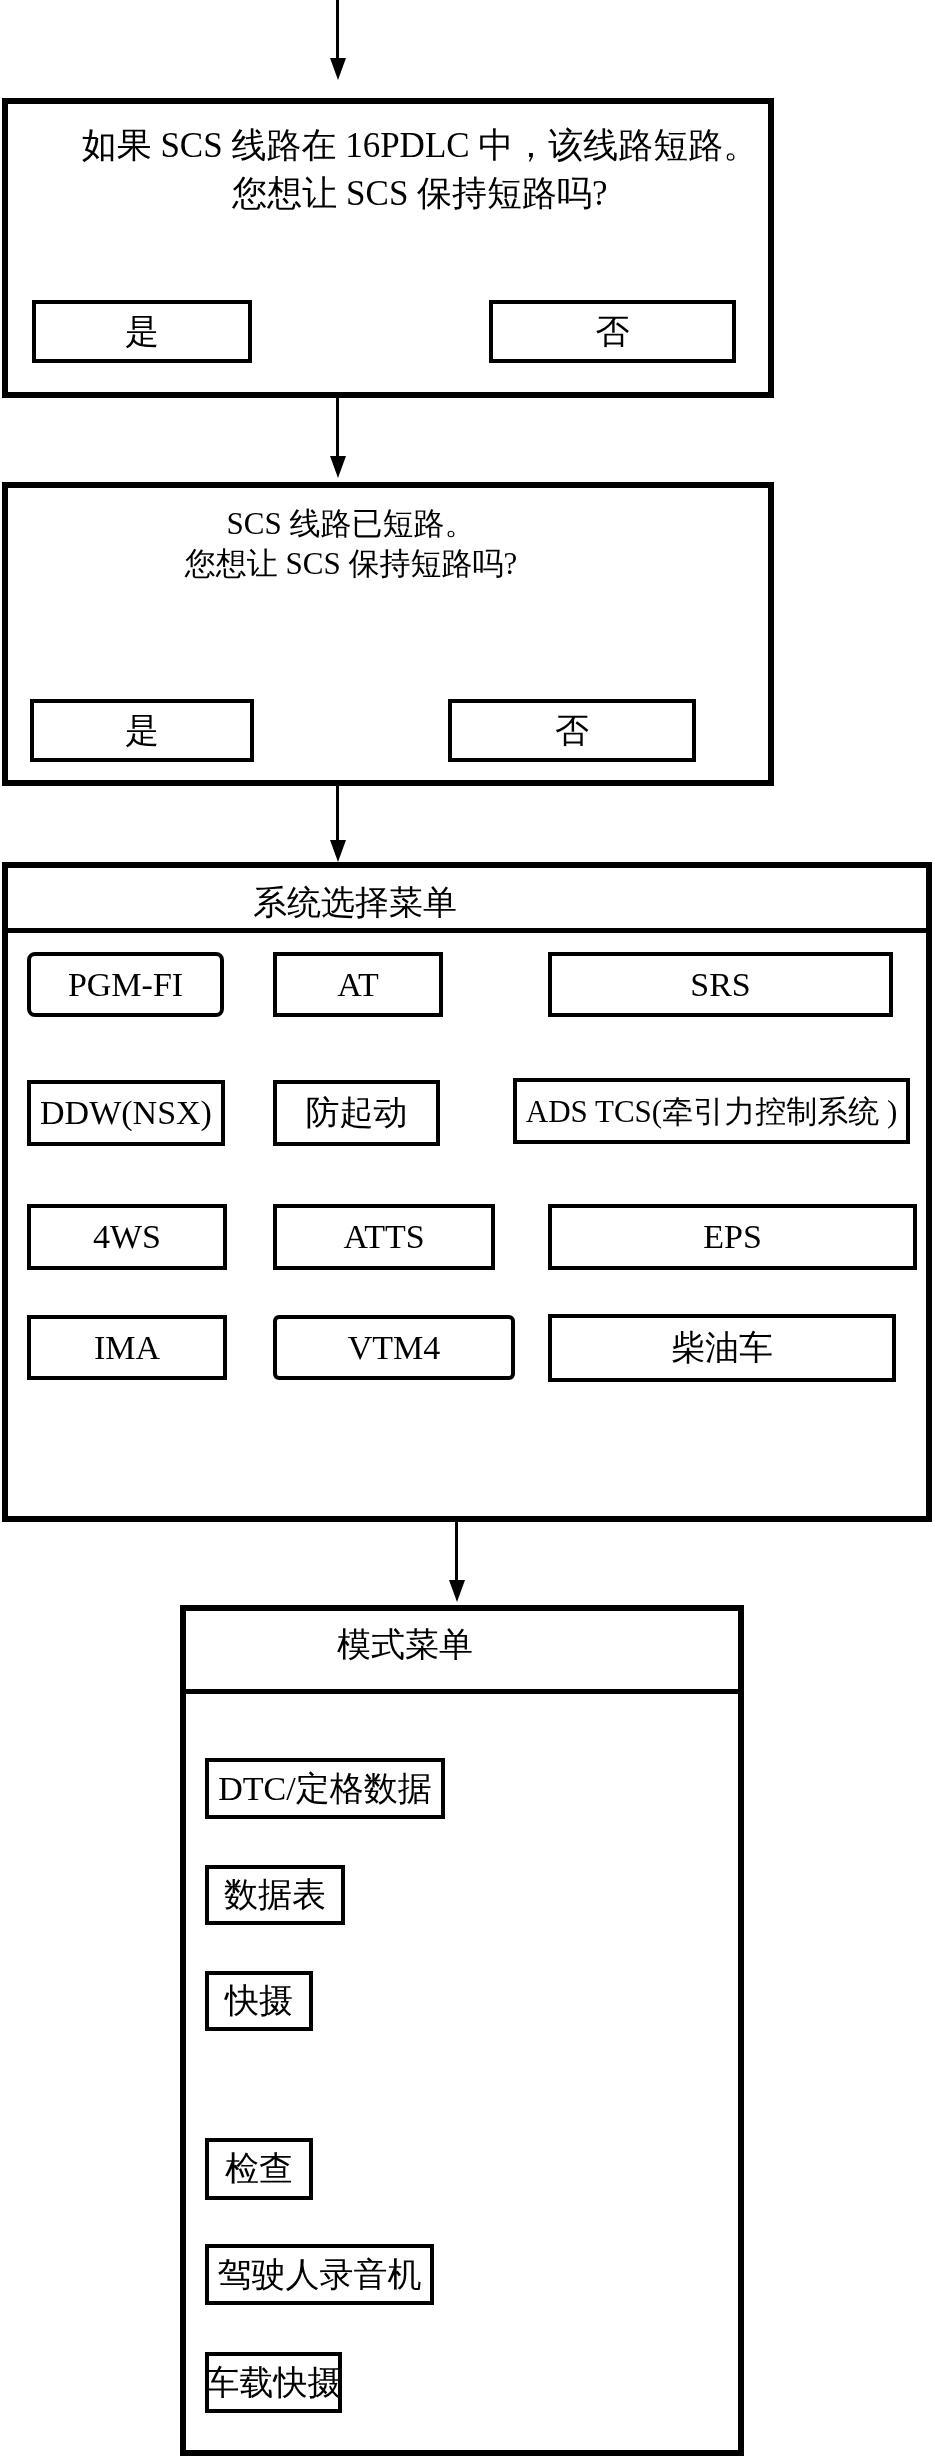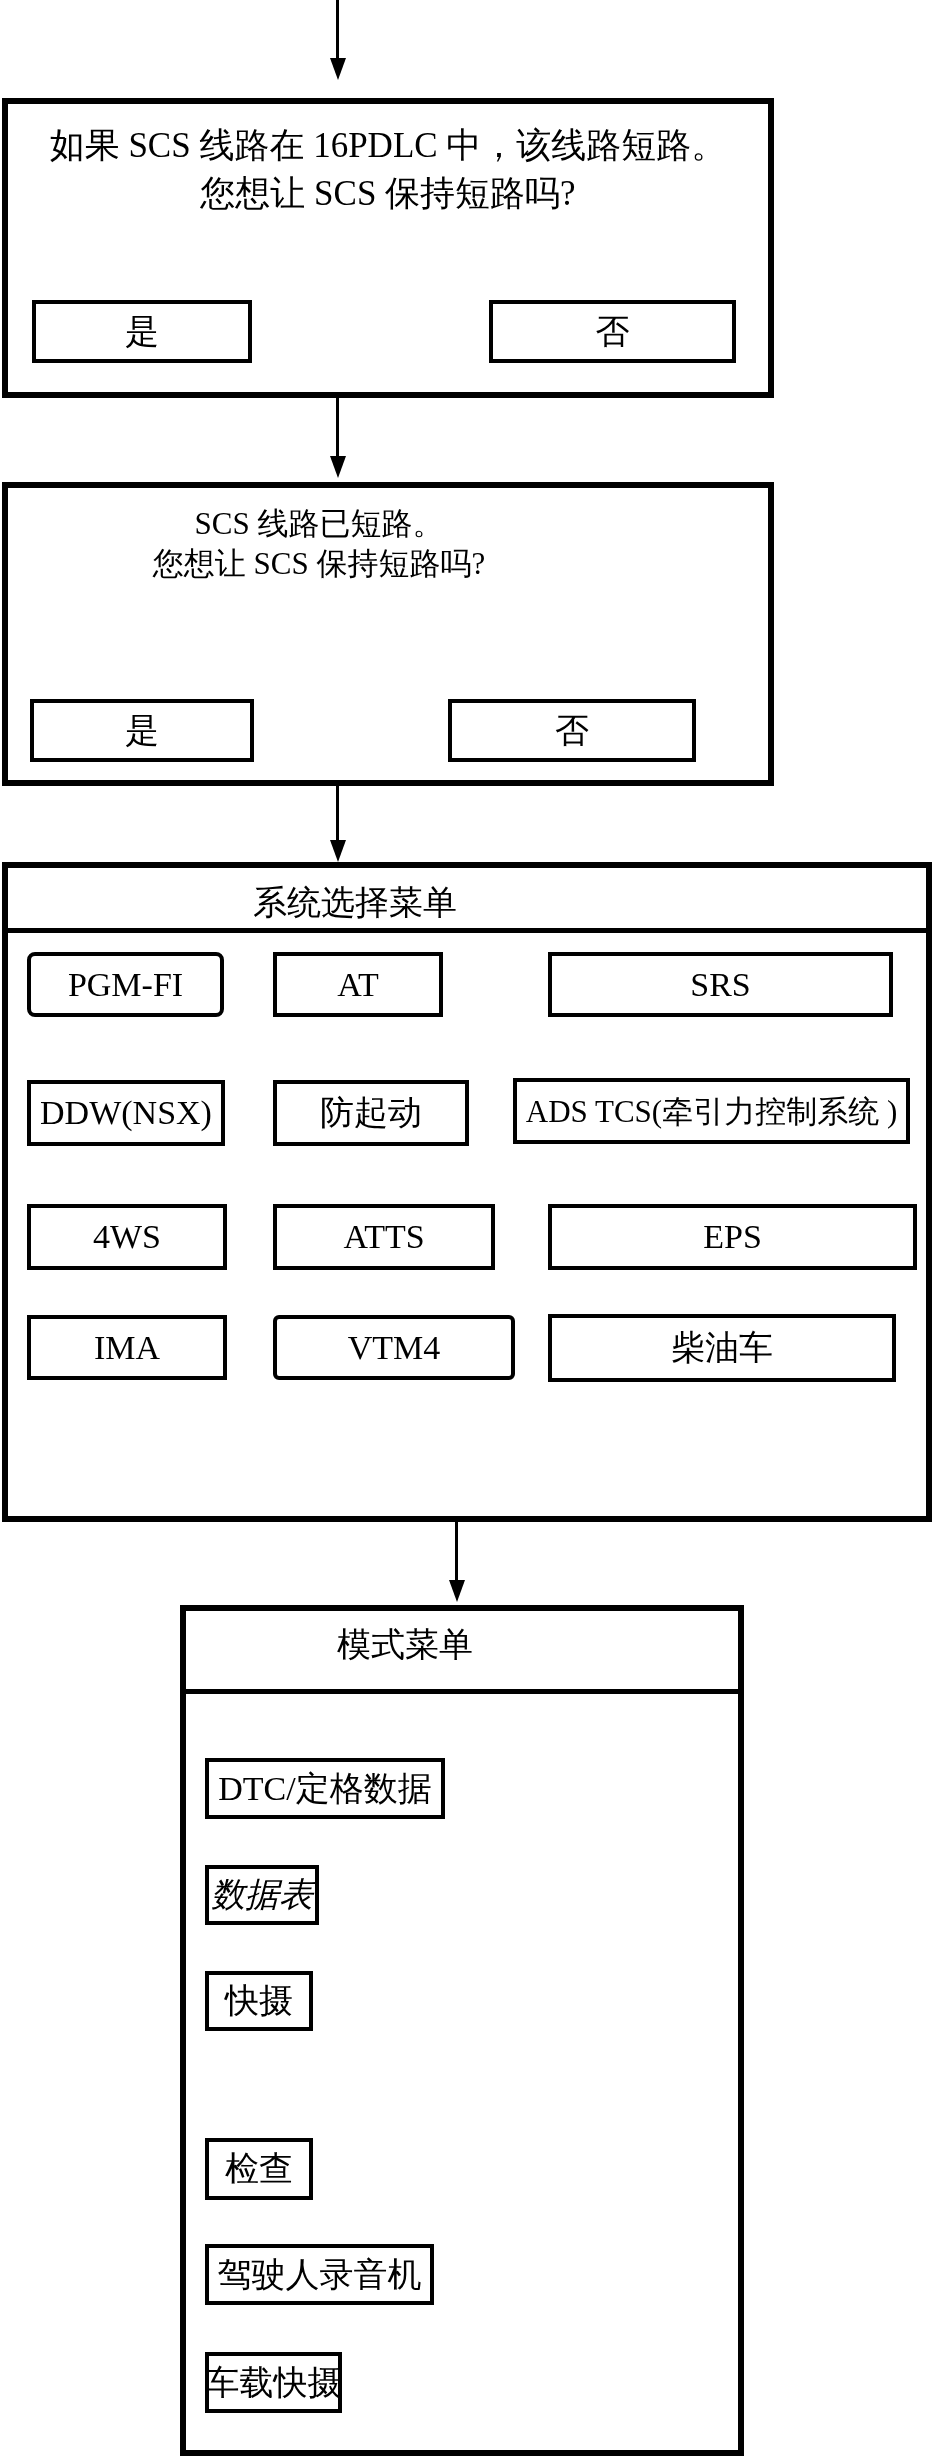--- a/index.html
+++ b/index.html
@@ -24,20 +24,21 @@
     box-sizing:border-box;
     display:flex;align-items:center;justify-content:center;
     font-size:34px;
     white-space:nowrap;
     line-height:1;
   }
   .dlg-text{
     position:absolute;
     text-align:center;
     line-height:47px;
+    padding-left:32px;
   }
   .dlg-text div{white-space:nowrap;}
   .menu-title{
     position:absolute;
     text-align:center;
     font-size:34px;
     white-space:nowrap;
     line-height:1;
   }
   .sep{
@@ -96,21 +97,21 @@
 
   <div class="box" style="left:2px;top:862px;width:930px;height:660px;"></div>
   <div class="menu-title" style="left:57px;top:886px;width:596px;">系统选择菜单</div>
   <div class="sep" style="left:8px;top:928px;width:918px;"></div>
 
   <div class="btn" style="left:27px;top:952px;width:197px;height:65px;border-radius:8px;">PGM-FI</div>
   <div class="btn" style="left:273px;top:952px;width:170px;height:65px;">AT</div>
   <div class="btn" style="left:548px;top:952px;width:345px;height:65px;">SRS</div>
 
   <div class="btn" style="left:27px;top:1080px;width:198px;height:66px;">DDW(NSX)</div>
-  <div class="btn" style="left:273px;top:1080px;width:196px;height:66px;">防起动</div>
+  <div class="btn" style="left:273px;top:1080px;width:167px;height:66px;">防起动</div>
   <div class="btn" style="left:513px;top:1078px;width:397px;height:66px;font-size:31px;">ADS TCS(牵引力控制系统 )</div>
 
   <div class="btn" style="left:27px;top:1204px;width:200px;height:66px;">4WS</div>
   <div class="btn" style="left:273px;top:1204px;width:222px;height:66px;">ATTS</div>
   <div class="btn" style="left:548px;top:1204px;width:369px;height:66px;">EPS</div>
 
   <div class="btn" style="left:27px;top:1315px;width:200px;height:65px;">IMA</div>
   <div class="btn" style="left:273px;top:1315px;width:242px;height:65px;border-radius:6px;">VTM4</div>
   <div class="btn" style="left:548px;top:1314px;width:348px;height:68px;">柴油车</div>
 
@@ -118,19 +119,19 @@
   <div>
     <div class="shaft" style="left:455px;top:1522px;height:60px;"></div>
     <div class="arrowhead" style="left:449px;top:1580px;"></div>
   </div>
 
   <div class="box" style="left:180px;top:1605px;width:564px;height:851px;"></div>
   <div class="menu-title" style="left:180px;top:1628px;width:450px;">模式菜单</div>
   <div class="sep" style="left:186px;top:1689px;width:552px;"></div>
 
   <div class="btn" style="left:205px;top:1758px;width:240px;height:61px;">DTC/定格数据</div>
-  <div class="btn" style="left:205px;top:1865px;width:114px;height:60px;font-style:italic;">数据表</div>
+  <div class="btn" style="left:205px;top:1865px;width:140px;height:60px;">数据表</div>
   <div class="btn" style="left:205px;top:1971px;width:108px;height:60px;">快摄</div>
   <div class="btn" style="left:205px;top:2138px;width:108px;height:62px;">检查</div>
   <div class="btn" style="left:205px;top:2244px;width:229px;height:61px;text-align:right;">驾驶人录音机</div>
   <div class="btn" style="left:205px;top:2352px;width:137px;height:61px;">车载快摄</div>
 
 </div>
 
 </body></html>

